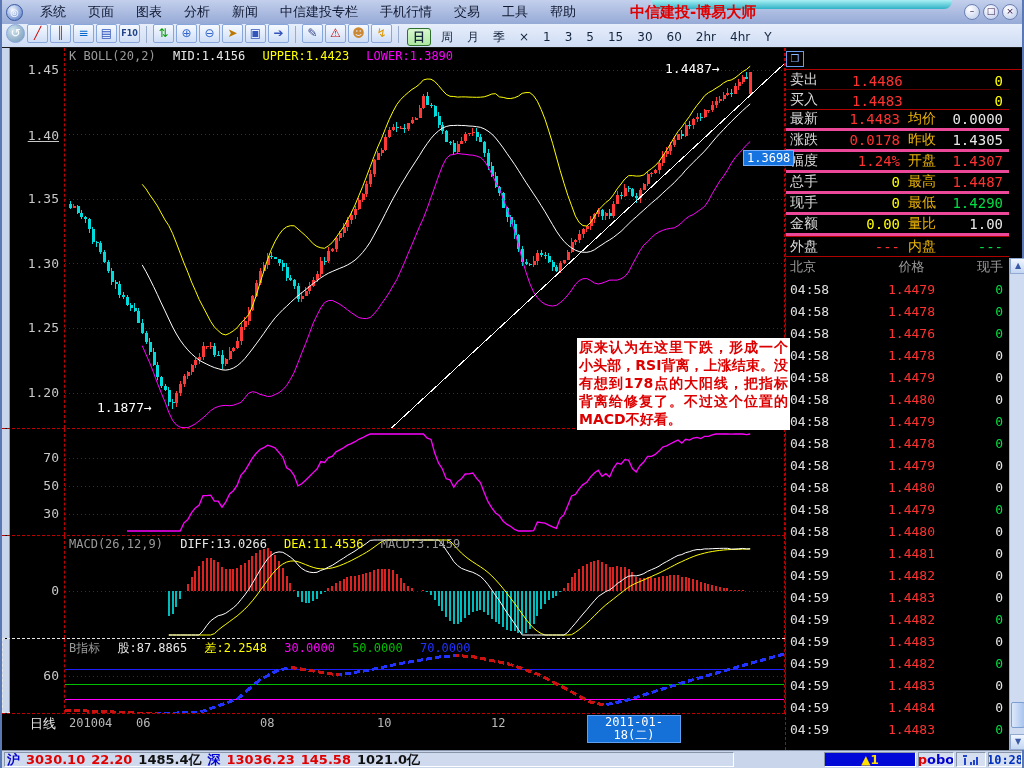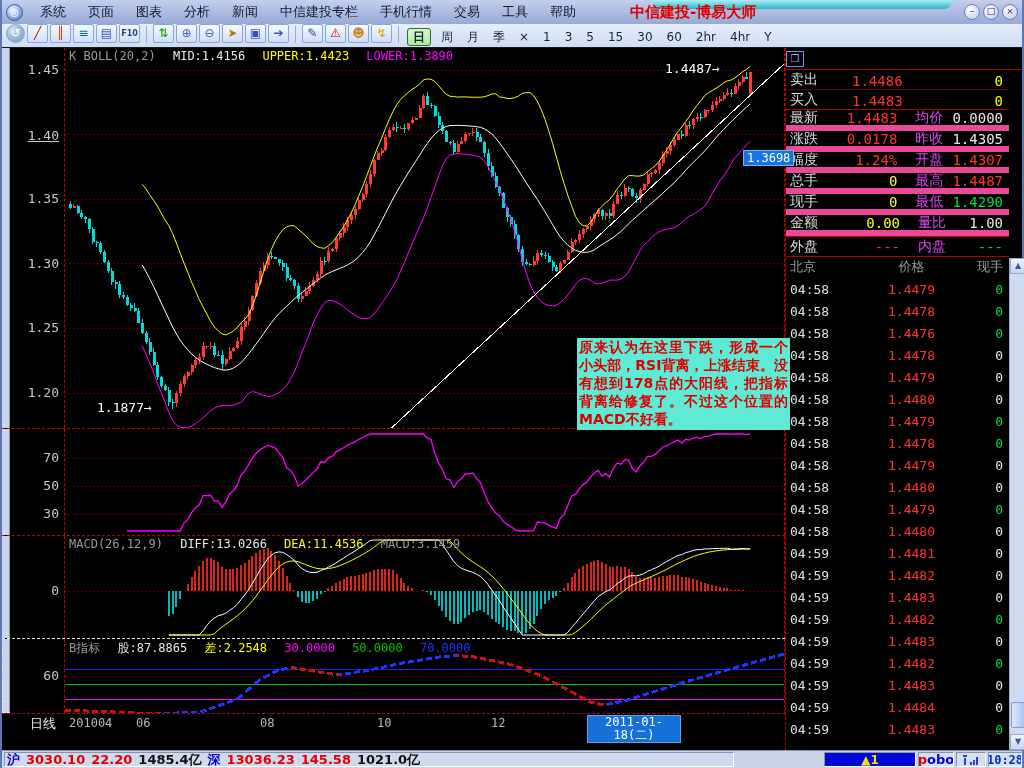--- a/index.html
+++ b/index.html
@@ -56,38 +56,38 @@
 .ylabel{position:absolute;right:5px;color:#c8c8c8;font-size:13px;font-family:"DejaVu Sans Mono",monospace}
 .xaxis{height:17px;background:#000;border-top:1px dashed #c00000;position:relative;
   font-family:"DejaVu Sans Mono",monospace}
 .xaxis .pname{position:absolute;left:28px;top:1px;color:#e8e8e8;font-size:13px;font-family:"DejaVu Sans",sans-serif}
 .xtick{position:absolute;top:2px;color:#b8b8b8;font-size:12px}
 .xdate{position:absolute;left:585px;top:1px;width:94px;background:#1570d8;border:1px solid #5ea0f0;
   color:#fff;font-size:12px;text-align:center;line-height:13px}
 .price-note{position:absolute;color:#ffffff;font-size:13px;font-family:"DejaVu Sans Mono",monospace;z-index:5}
 .tag-blue{position:absolute;background:#1674e0;border:1px solid #77aef5;color:#fff;font-size:12px;
   padding:0 3px;font-family:"DejaVu Sans Mono",monospace;z-index:6}
-.note-box{position:absolute;left:575px;top:290px;width:213px;background:#5eead4;color:#dd0000;
+.note-box{position:absolute;left:575px;top:290px;width:213px;background:#ffffff;color:#dd0000;
   font-weight:bold;font-size:14px;line-height:1.28;padding:1px 2px;z-index:7;text-align:justify}
 
 .quote-panel{width:240px;height:702px;background:#000;position:relative;border-left:1px dashed #c00000}
 .q-header{height:22px;display:flex;align-items:center;border-bottom:1px solid #b00000}
 .q-title{color:#ffff00;font-size:16px;font-weight:bold;flex:1;text-align:center}
 .q-max{width:18px;height:16px;border:1px solid #6a9aee;color:#8ab4ff;font-size:10px;line-height:14px;
   text-align:center;margin-right:3px}
 .q-row{height:20px;display:flex;align-items:flex-end;border-bottom:1px solid #640000;
   font-size:14px;padding:0 6px 0 4px;width:223px}
 .q-row .lbl{color:#dcdcdc;width:62px}
 .q-row .val{flex:1;text-align:left;font-family:"DejaVu Sans Mono",monospace}
 .q-row .vol{width:46px;text-align:right;font-family:"DejaVu Sans Mono",monospace}
-.g-row{height:21px;display:flex;align-items:center;border-bottom:6px solid #ec4899;
+.g-row{height:21px;display:flex;align-items:center;border-bottom:3px solid #ec4899;
   font-size:14px;padding:0 6px 0 4px;width:223px}
 .g-row .lbl{color:#dcdcdc;width:38px}
 .g-row .v{width:72px;text-align:right;font-family:"DejaVu Sans Mono",monospace}
-.g-row .lbl2{color:#d946ef;width:38px;margin-left:18px}
+.g-row .lbl2{color:#eab308;width:38px;margin-left:8px}
 .g-row .v2{flex:1;text-align:right;font-family:"DejaVu Sans Mono",monospace}
 .sep-strong{border-bottom:1px solid #b00000 !important}
 .c-red{color:#ff3232}.c-yel{color:#ffff00}.c-grn{color:#00dd44}.c-wht{color:#e8e8e8}.c-gray{color:#9a9a9a}
 
 .tick-area{position:absolute;left:0;top:210px;bottom:0;width:240px;display:flex}
 .tick-list{width:223px}
 .tick-head{height:20px;display:flex;color:#9a9a9a;font-size:13px;align-items:flex-start;padding:0 6px 0 4px}
 .tick-head .h1{width:70px}.tick-head .h2{flex:1;text-align:center}.tick-head .h3{width:40px;text-align:right}
 .tick-row{height:22px;display:flex;align-items:center;font-size:13px;padding:0 6px 0 4px;
   font-family:"DejaVu Sans Mono",monospace}

